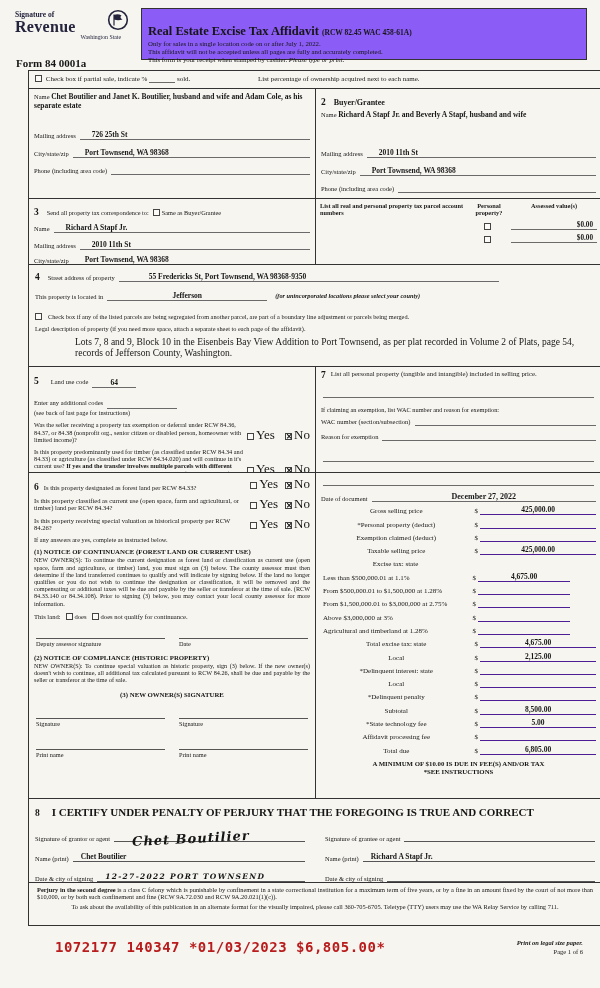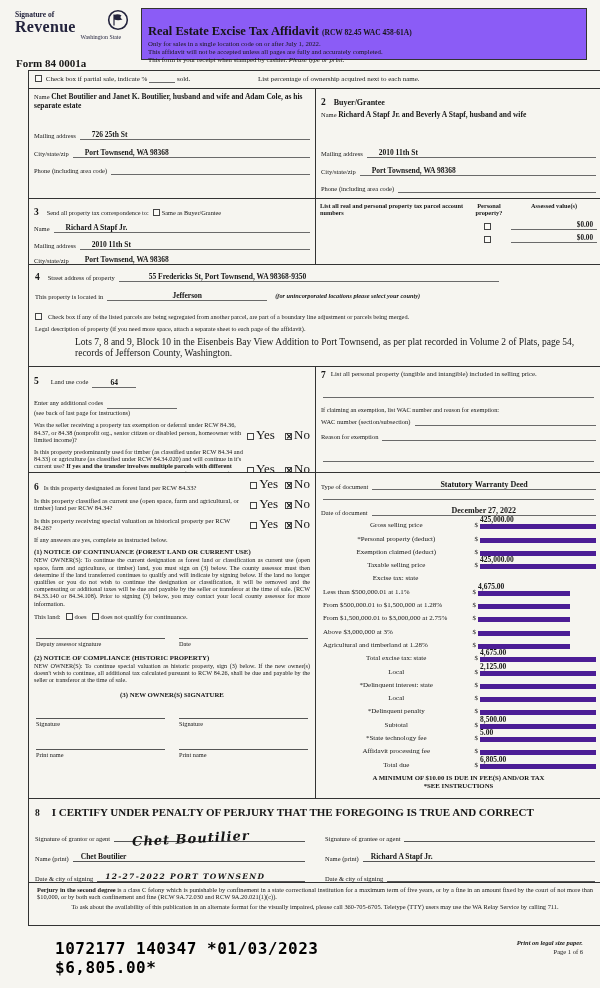--- a/index.html
+++ b/index.html
@@ -81,21 +81,21 @@
   .sp .lab{font-size:6.3px;margin-top:1px;}
   .dep1{width:58%;} .dep2{width:42%;}
 
   
   .tax{padding:3px 5px 0 5px;}
   .docrow{display:flex;align-items:flex-end;font-size:6.5px;height:14px;}
   .docrow .dv{flex:1;border-bottom:1px solid #6a6a6a;margin-left:4px;text-align:center;font-weight:bold;font-size:8px;line-height:9.5px;min-height:9px;}
   .trow{display:flex;align-items:flex-end;height:13.3px;font-size:7px;}
   .trow .tl{flex:1;text-align:center;padding-right:3px;white-space:nowrap;overflow:hidden;}
   .trow .ds{flex:none;padding-right:2px;}
-  .trow .tv{flex:none;width:116px;border-bottom:5px solid #4c1d95;text-align:left;font-weight:bold;font-size:7.5px;line-height:9px;min-height:9px;}
+  .trow .tv{flex:none;width:116px;border-bottom:1px solid #4c1d95;text-align:center;font-weight:bold;font-size:7.5px;line-height:9px;min-height:9px;}
   .trow.rate .tl{text-align:left;padding-left:2px;}
   .trow.rate .tv{width:92px;margin-right:26px;}
   .trow.plain .tl{padding-right:126px;}
   .minnote{font-weight:bold;font-size:6.8px;text-align:center;margin-top:5px;}
 
   
   .s8grid{display:flex;gap:20px;margin-top:2px;}
   .s8col{flex:1;}
   .srow{display:flex;align-items:flex-end;margin-top:10px;}
   .srow .sl{font-size:6.5px;white-space:nowrap;}
@@ -107,21 +107,21 @@
   .pj .p1{font-size:6.4px;line-height:7.4px;text-align:justify;}
   .pj .p2{font-size:6.4px;line-height:7.4px;text-align:center;margin-top:2px;padding:0 20px;}
 
   
   .foot{position:absolute;left:13px;top:932px;width:574px;}
   .f1{display:flex;font-size:7px;align-items:flex-start;}
   .f1 .fa{width:33%;padding-left:42px;}
   .f1 .fb{width:34%;text-align:center;}
   .f1 .fc{width:33%;text-align:right;padding-right:28px;}
   .f2{display:flex;margin-top:7px;align-items:flex-start;}
-  .stamp{font-family:"DejaVu Sans Mono",monospace;font-weight:bold;font-size:16px;letter-spacing:.5px;padding-left:42px;flex:1;color:#000000;}
+  .stamp{font-family:"DejaVu Sans Mono",monospace;font-weight:bold;font-size:14px;letter-spacing:.5px;padding-left:42px;flex:1;color:#b91c1c;}
   .fright{text-align:right;padding-right:4px;font-size:6.5px;width:160px;line-height:8.5px;}
 </style>
 </head>
 <body>
 
 <div class="hdr">
   <div class="logo">
     <svg width="22" height="22" viewBox="0 0 22 22">
       <circle cx="11" cy="11" r="9.3" fill="none" stroke="#24243d" stroke-width="1.6"></circle>
       <line x1="7" y1="5.5" x2="7" y2="16.5" stroke="#24243d" stroke-width="1.2"></line>
@@ -343,24 +343,20 @@
               <div class="lab">Print name</div>
             </div>
           <div class="sp">
               <div class="line"></div>
               <div class="lab">Print name</div>
             </div>
         </div>
       </div>
 
       <div class="col tax">
-        <div class="docrow">
-          <span>Type of document</span>
-          <span class="dv">Statutory Warranty Deed</span>
-        </div>
         <div class="blankline" style="height:10px"></div>
         <div class="docrow" style="margin-top:2px">
           <span>Date of document</span>
           <span class="dv">December 27, 2022</span>
         </div>
 
         <div class="trow">
             <span class="tl">Gross selling price</span>
             <span class="ds">$</span>
             <span class="tv">425,000.00</span>

